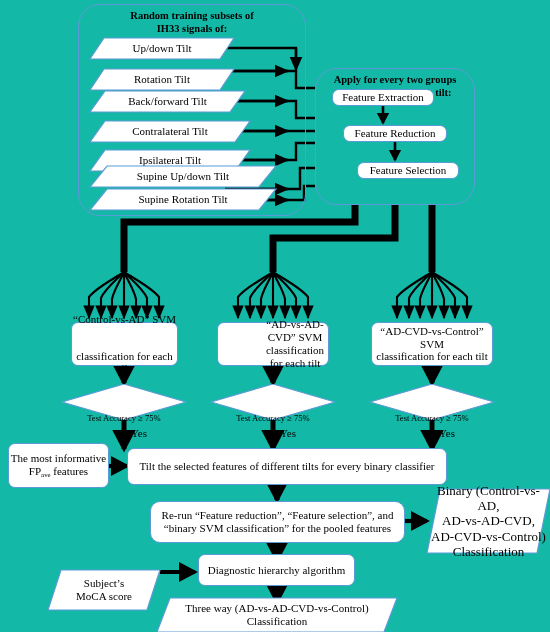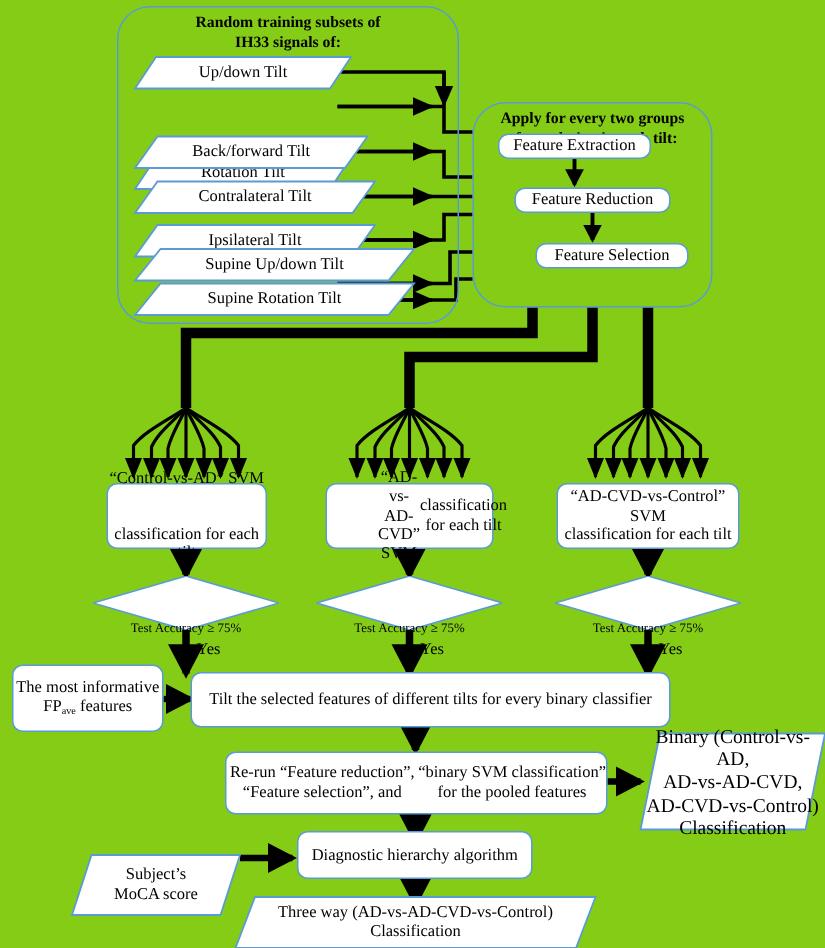--- a/index.html
+++ b/index.html
@@ -8,21 +8,21 @@
     padding: 0;
     background: #ffffff;
   }
   body {
     font-family: "Liberation Serif", "DejaVu Serif", serif;
   }
   #canvas {
     position: relative;
     width: 550px;
     height: 632px;
-    background: #84cc16;
+    background: #14b8a6;
     overflow: hidden;
   }
   #svg-layer {
     position: absolute;
     left: 0;
     top: 0;
     width: 550px;
     height: 632px;
   }
   
@@ -227,21 +227,21 @@
     <div>Random training subsets of</div>
     <div>IH33 signals of:</div>
   </div>
 
   <div class="para-wrap" style="left:90px; top:38px; width:144px; height:21px;">
     <svg width="144" height="21">
         <polygon points="14,0 144,0 130,21 0,21" fill="#ffffff" stroke="#5b9bd5" stroke-width="1.2"></polygon>
       </svg>
     <div class="para-label t95">Up/down Tilt</div>
   </div>
-  <div class="para-wrap" style="left:90px; top:69px; width:144px; height:21px;margin-top:36px;">
+  <div class="para-wrap" style="left:90px; top:69px; width:144px; height:21px;">
     <svg width="144" height="21">
         <polygon points="14,0 144,0 130,21 0,21" fill="#ffffff" stroke="#5b9bd5" stroke-width="1.2"></polygon>
       </svg>
     <div class="para-label t95">Rotation Tilt</div>
   </div>
   <div class="para-wrap" style="left:90px; top:91px; width:155px; height:21px;">
     <svg width="155" height="21">
         <polygon points="15,0 155,0 140,21 0,21" fill="#ffffff" stroke="#5b9bd5" stroke-width="1.2"></polygon>
       </svg>
     <div class="para-label t95">Back/forward Tilt</div>
@@ -279,21 +279,21 @@
   </div>
 
   <div class="node rbox t95" style="left:332px; top:89px; width:102px; height:17px;">Feature Extraction</div>
   <div class="node rbox t95" style="left:343px; top:125px; width:104px; height:17px;">Feature Reduction</div>
   <div class="node rbox t95" style="left:357px; top:162px; width:102px; height:17px;">Feature Selection</div>
 
   <div class="node rbox t95" style="left:71px; top:322px; width:107px; height:44px; flex-direction:column;gap:24px;">
     <span>“Control-vs-AD” SVM</span>
     <span>classification for each tilt</span>
   </div>
-  <div class="node rbox t95" style="left:217px; top:322px; width:112px; height:44px; flex-direction:row;padding-left:44px;">
+  <div class="node rbox t95" style="left:217px; top:322px; width:112px; height:44px; flex-direction:column;padding-left:44px;">
     <span>“AD-vs-AD-CVD” SVM</span>
     <span>classification for each tilt</span>
   </div>
   <div class="node rbox t95" style="left:371px; top:322px; width:122px; height:44px; flex-direction:column;">
     <span>“AD-CVD-vs-Control” SVM</span>
     <span>classification for each tilt</span>
   </div>
 
   <div class="diamond-wrap" style="left:62px; top:384px; width:124px; height:36px;">
     <svg width="124" height="36">
@@ -320,21 +320,21 @@
 
   <div class="node rbox t95" style="left:8px; top:443px; width:101px; height:45px; flex-direction:column;">
     <span>The most informative</span>
     <span>
       <span>FP</span><sub>ave</sub><span> features</span>
     </span>
   </div>
 
   <div class="node rbox t95" style="left:127px; top:448px; width:320px; height:37px;">Tilt the selected features of different tilts for every binary classifier</div>
 
-  <div class="node rbox t95" style="left:150px; top:501px; width:255px; height:42px; flex-direction:row;">
+  <div class="node rbox t95" style="left:150px; top:501px; width:255px; height:42px; flex-direction:column;border-radius:10px;">
     <span>Re-run “Feature reduction”, “Feature selection”, and</span>
     <span>“binary SVM classification” for the pooled features</span>
   </div>
 
   <div class="para-wrap" style="left:427px; top:489px; width:123px; height:64px;">
     <svg width="123" height="64">
         <polygon points="13,0 123,0 110,64 0,64" fill="#ffffff" stroke="#5b9bd5" stroke-width="1.2"></polygon>
       </svg>
     <div class="para-label t9" style="flex-direction:column;">
       <span>Binary (Control-vs-AD,</span>

